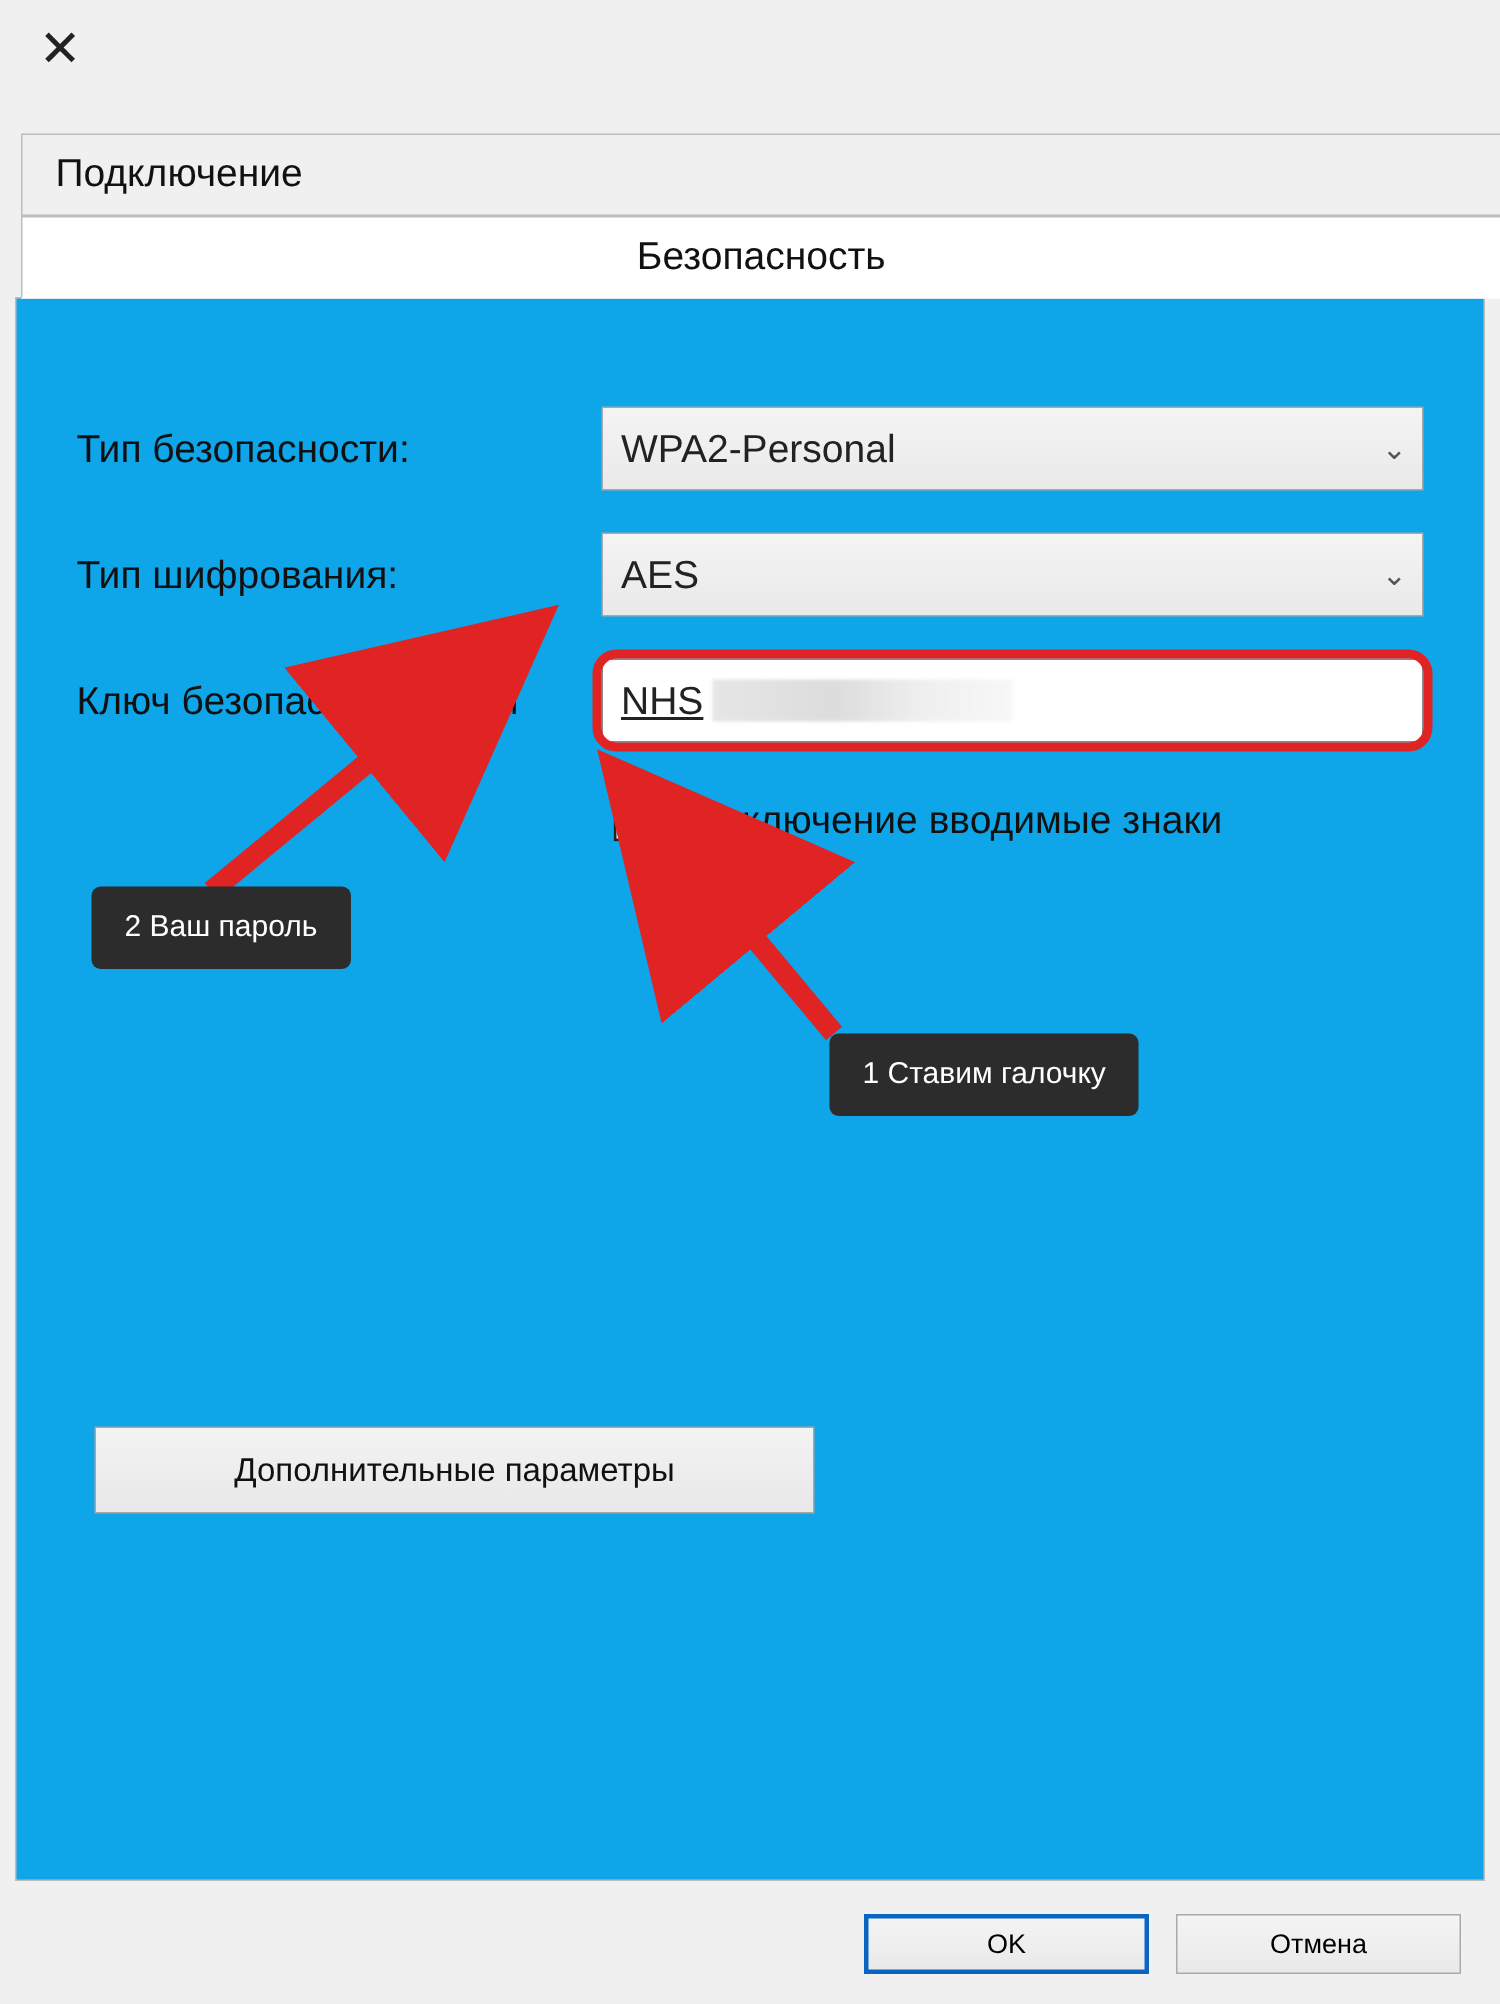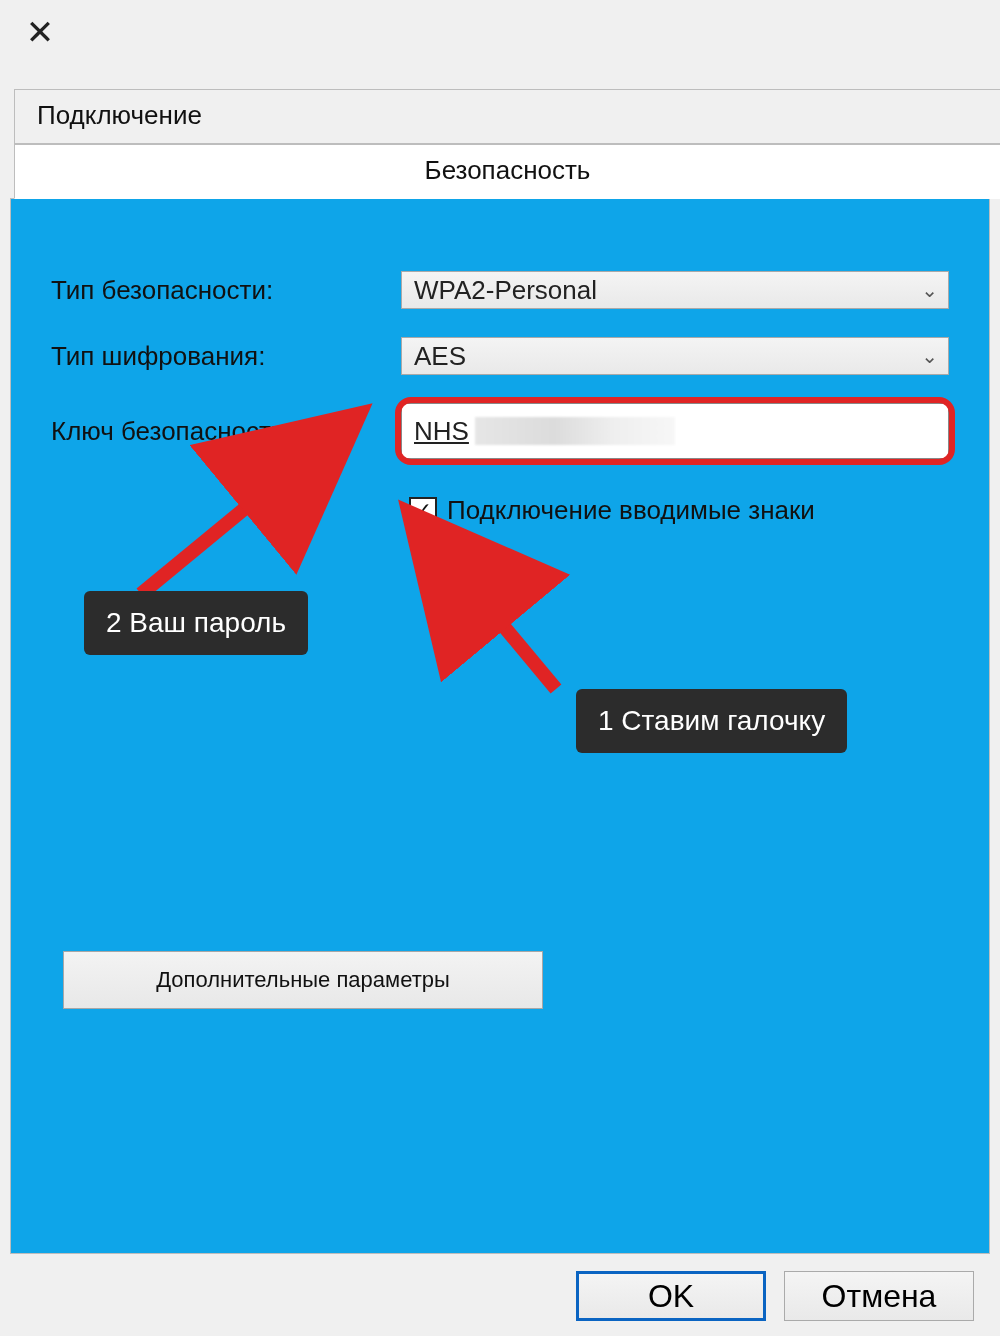--- a/index.html
+++ b/index.html
@@ -80,21 +80,21 @@
     align-items: center;
     margin-bottom: 28px;
   }
   .form-label {
     width: 350px;
     font-size: 26px;
     color: #111;
   }
   .select {
     flex: 1;
-    height: 38px;
+    height: 56px;
     border: 1px solid #a9a9a9;
     background: linear-gradient(#f4f4f4,#e9e9e9);
     display: flex;
     align-items: center;
     justify-content: space-between;
     padding: 0 10px 0 12px;
     font-size: 26px;
     color: #222;
     cursor: pointer;
   }
@@ -164,47 +164,46 @@
     color: #111;
     display: flex;
     align-items: center;
     justify-content: center;
     cursor: pointer;
   }
   .tooltip {
     position: absolute;
     background: #2c2c2c;
     color: #fff;
-    font-size: 28px;
+    font-size: 20px;
     padding: 16px 22px;
     border-radius: 6px;
     white-space: nowrap;
-    margin-left: 23px;
   }
   .tooltip1 { left: 50px; top: 392px; }
   .tooltip2 { left: 542px; top: 490px; }
   .footer {
     position: absolute;
     bottom: 0;
     right: 0;
     left: 0;
     height: 80px;
     background: #f0f0f0;
     display: flex;
     align-items: center;
     justify-content: flex-end;
     padding-right: 26px;
     gap: 18px;
   }
   .btn {
     width: 190px;
-    height: 50px;
+    height: 40px;
     border: 1px solid #aaa;
     background: linear-gradient(#f4f4f4,#e9e9e9);
-    font-size: 32px;
+    font-size: 18px;
     display: flex;
     align-items: center;
     justify-content: center;
     cursor: pointer;
   }
   .btn.ok { border: 3px solid #0a64c2; }
   .arrow-svg { position: absolute; pointer-events: none; }
 </style>
 </head>
 <body>

